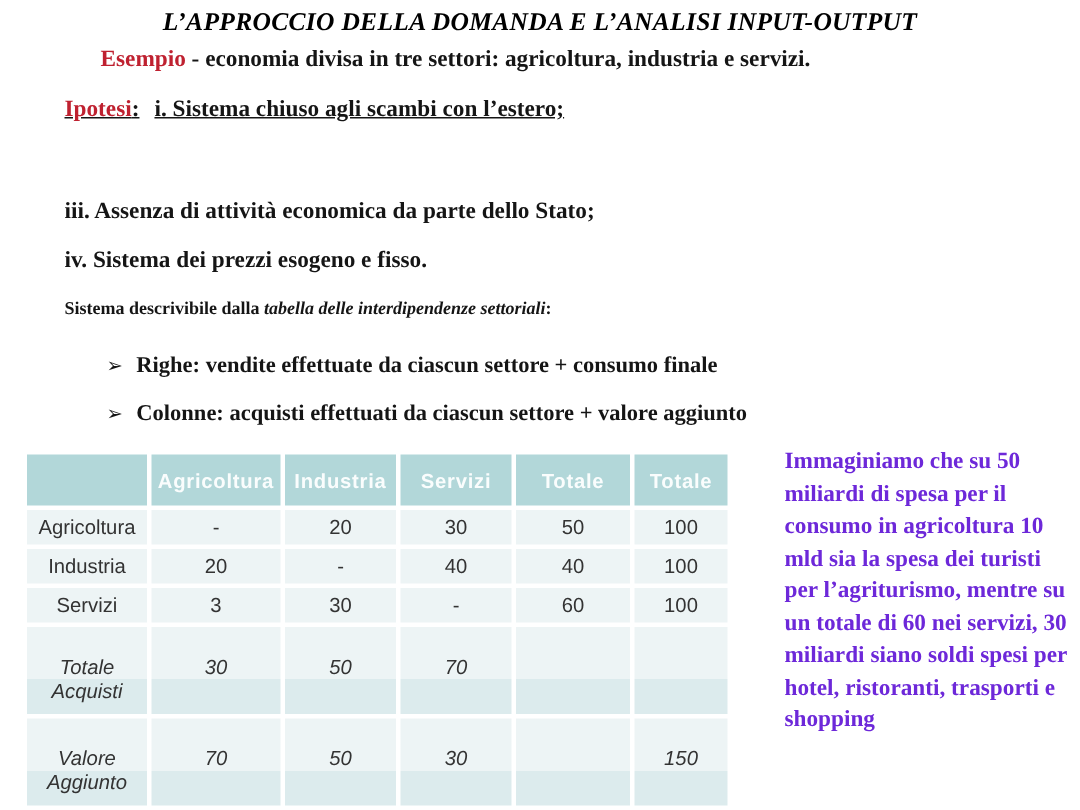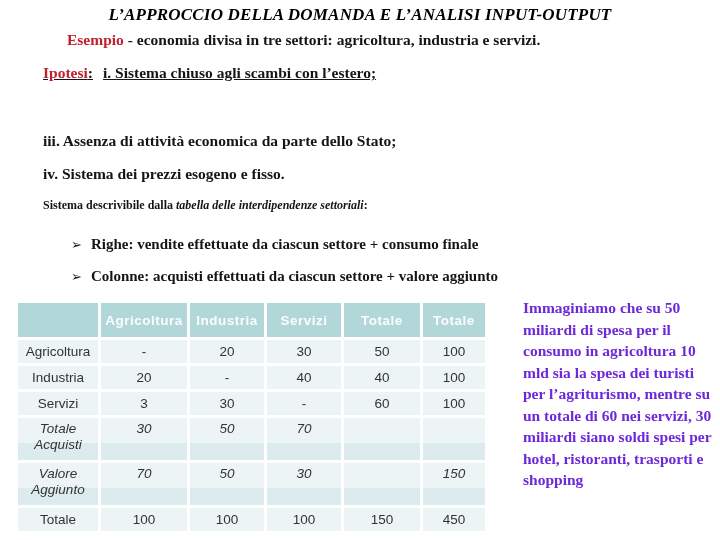--- a/index.html
+++ b/index.html
@@ -57,21 +57,21 @@
     font-size: 13.5px; font-weight: bold; letter-spacing: 0.5px;
     height: 34px; text-align: center; padding: 0;
   }
   table.io td {
     background: #edf4f5; color: #333333;
     font-size: 13.5px; font-weight: normal;
     height: 23px; text-align: center; vertical-align: middle;
     padding: 0; line-height: 1.15;
   }
   table.io tr.tall td {
-    height: 39px; vertical-align: top; padding-top: 3px;
+    height: 39px; vertical-align: top; padding-top: 19px;
     background: linear-gradient(to bottom, #edf4f5 60%, #dcebed 60%);
   }
   table.io td.it { font-style: italic; }
 
   .side-note {
     position: absolute; left: 523px; top: 297px; width: 190px;
     font-size: 15.5px; font-weight: bold; color: #6d28d9;
     line-height: 21.5px;
   }
 </style>

